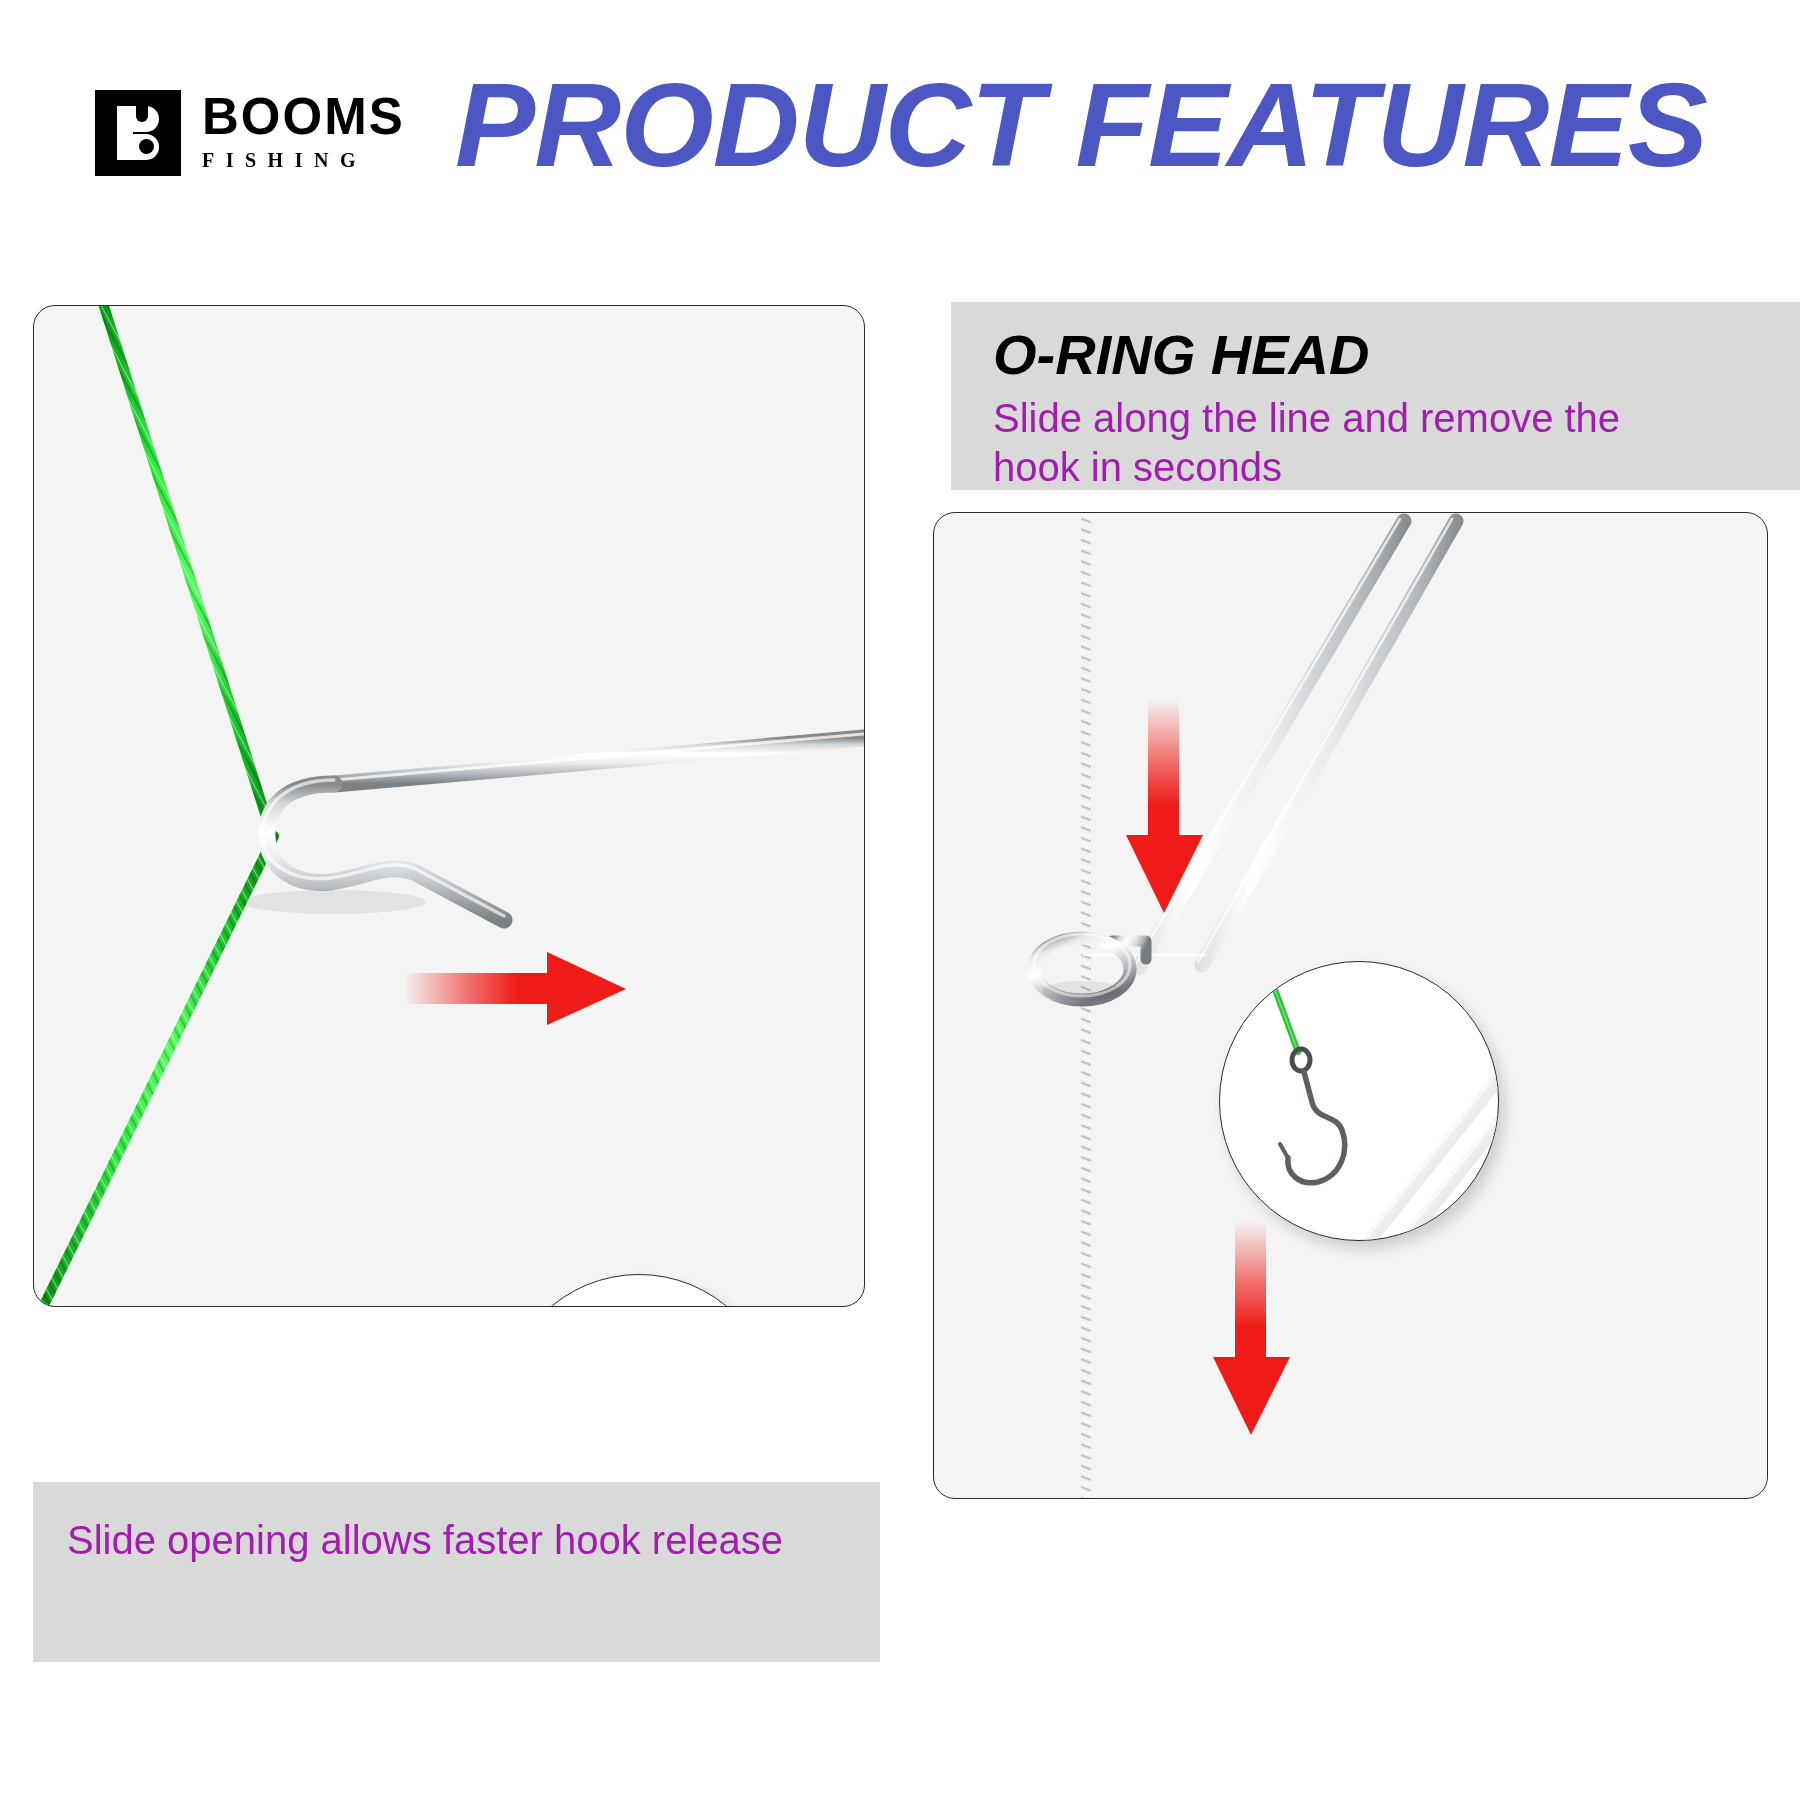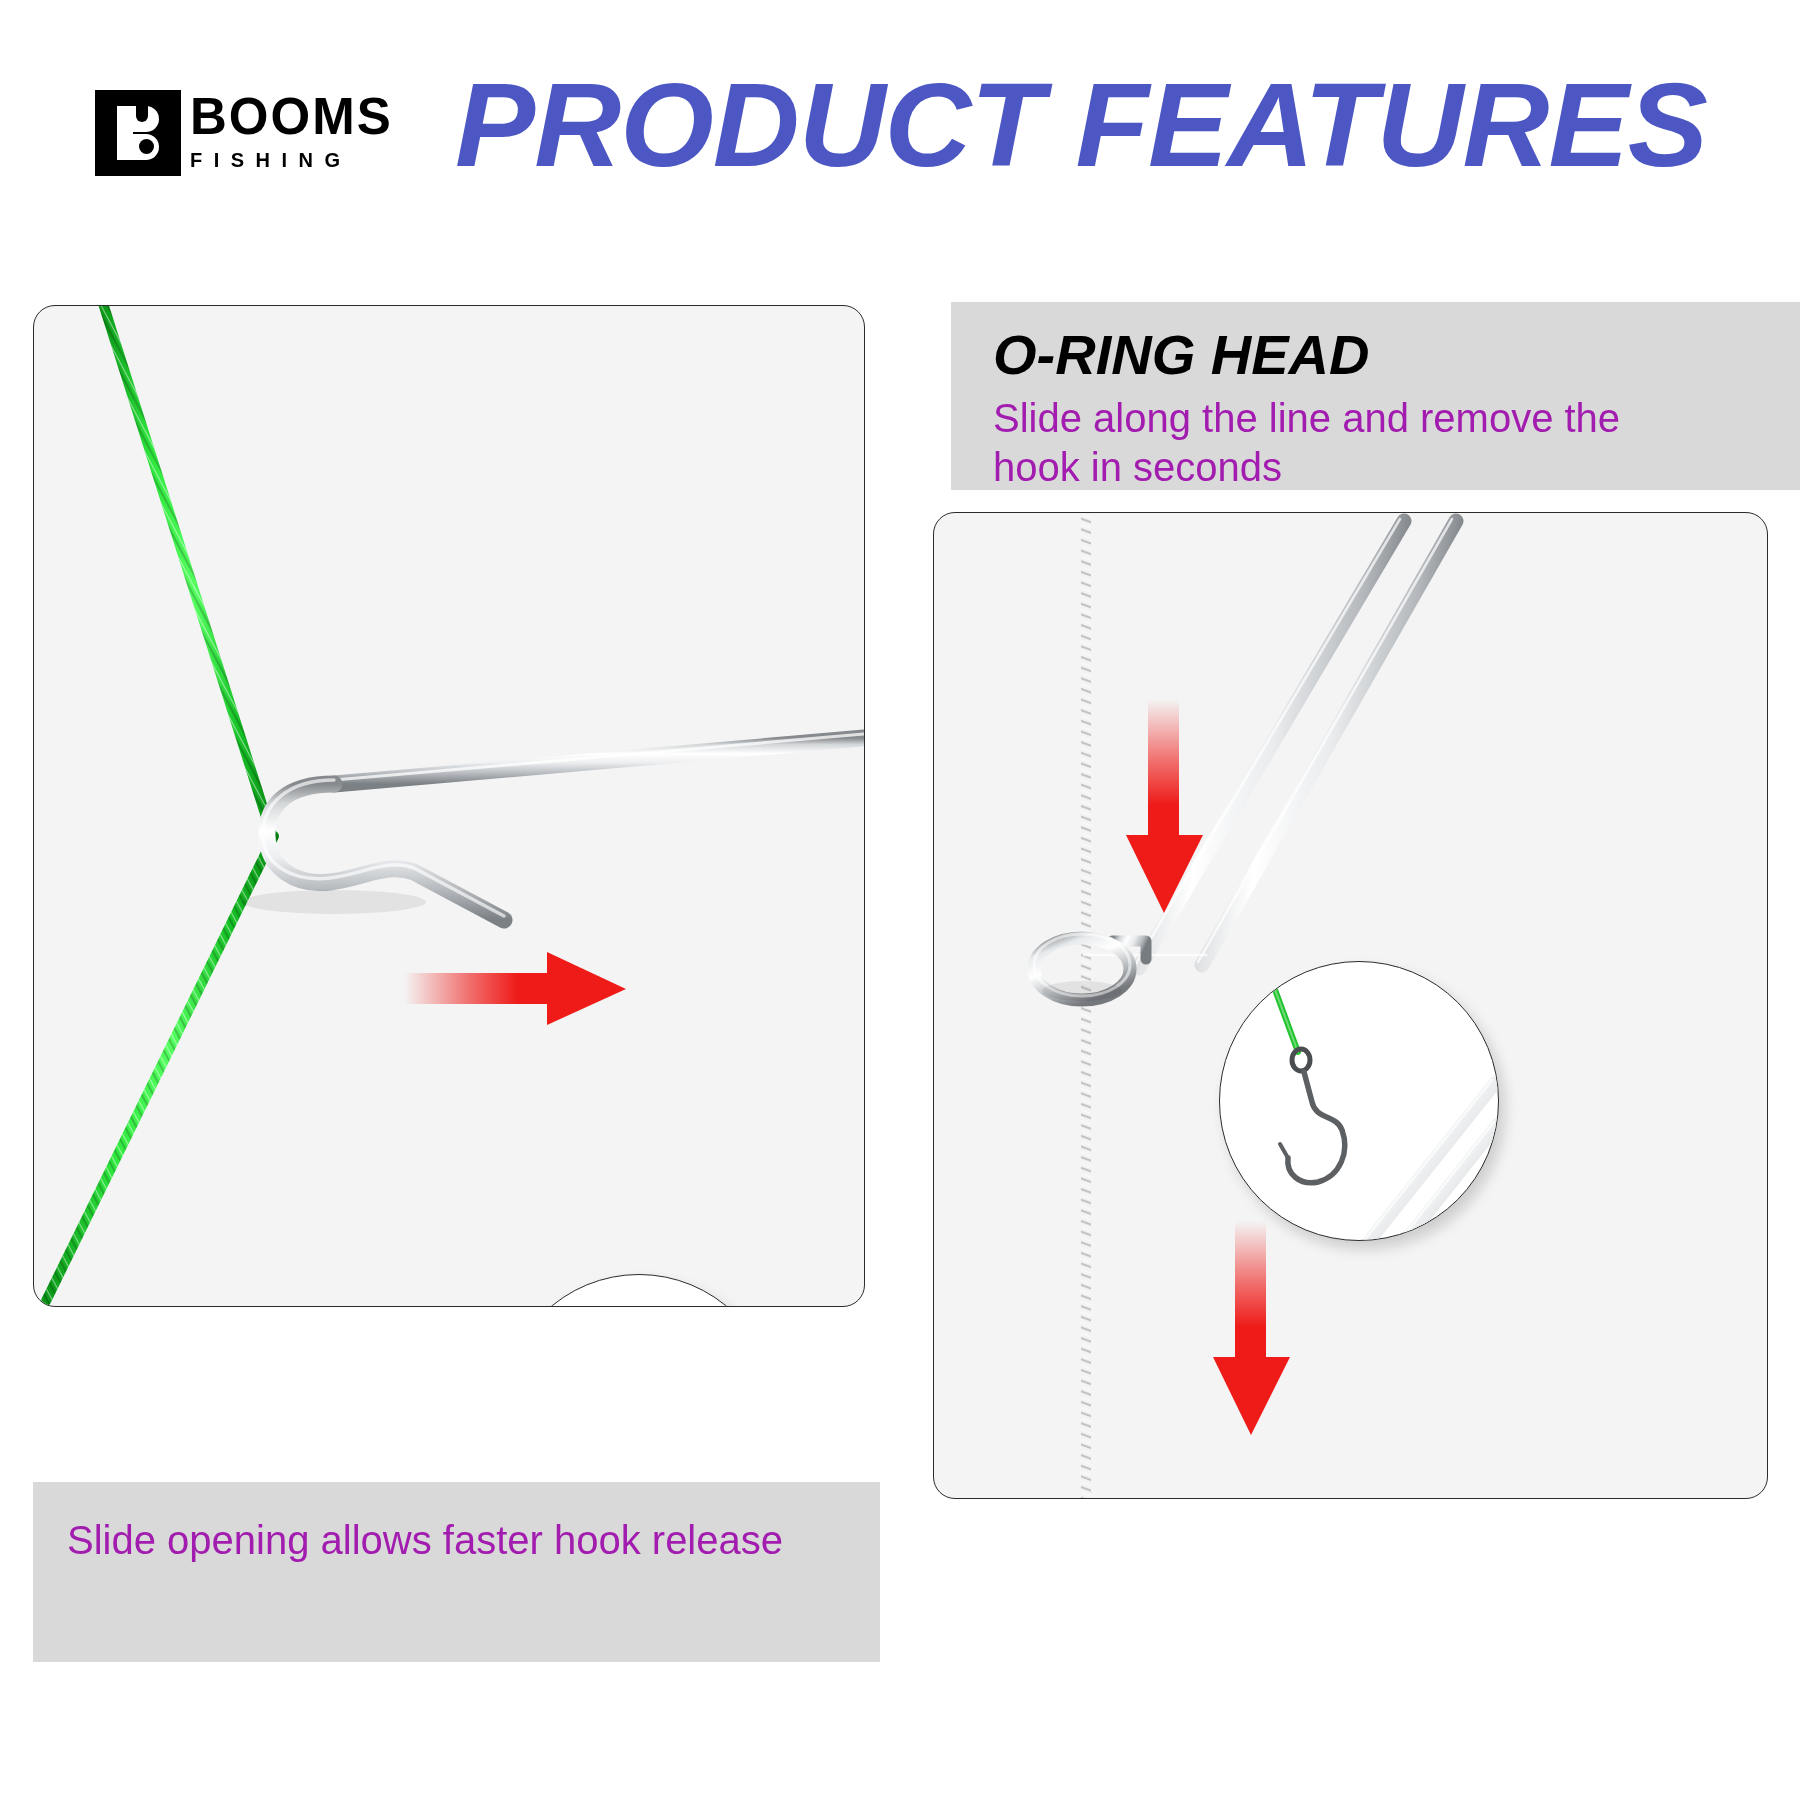--- a/index.html
+++ b/index.html
@@ -65,36 +65,36 @@
     border-radius: 0 13px 13px 0;
   }
   #logo-mark .b-lower-hole {
     position: absolute;
     left: 44px; top: 49px;
     width: 15px; height: 15px;
     background: #000000;
     border-radius: 50%;
   }
   #logo-text {
-    margin-left: 9px;
+    margin-left: 21px;
     display: flex;
     flex-direction: column;
     justify-content: space-between;
     padding-top: 2px;
   }
   #logo-wordmark {
     font-family: "Liberation Sans", sans-serif;
     font-weight: bold;
     font-size: 51px;
     letter-spacing: 2px;
     line-height: 0.98;
     color: #000000;
   }
   #logo-subword {
-    font-family: Liberation Sans, sans-serif;
+    font-family: Liberation Serif, serif;
     font-weight: bold;
     font-size: 20px;
     letter-spacing: 11.5px;
     color: #000000;
     margin-top: 7px;
   }
   #main-title {
     position: absolute;
     left: 455px;
     top: 60px;

